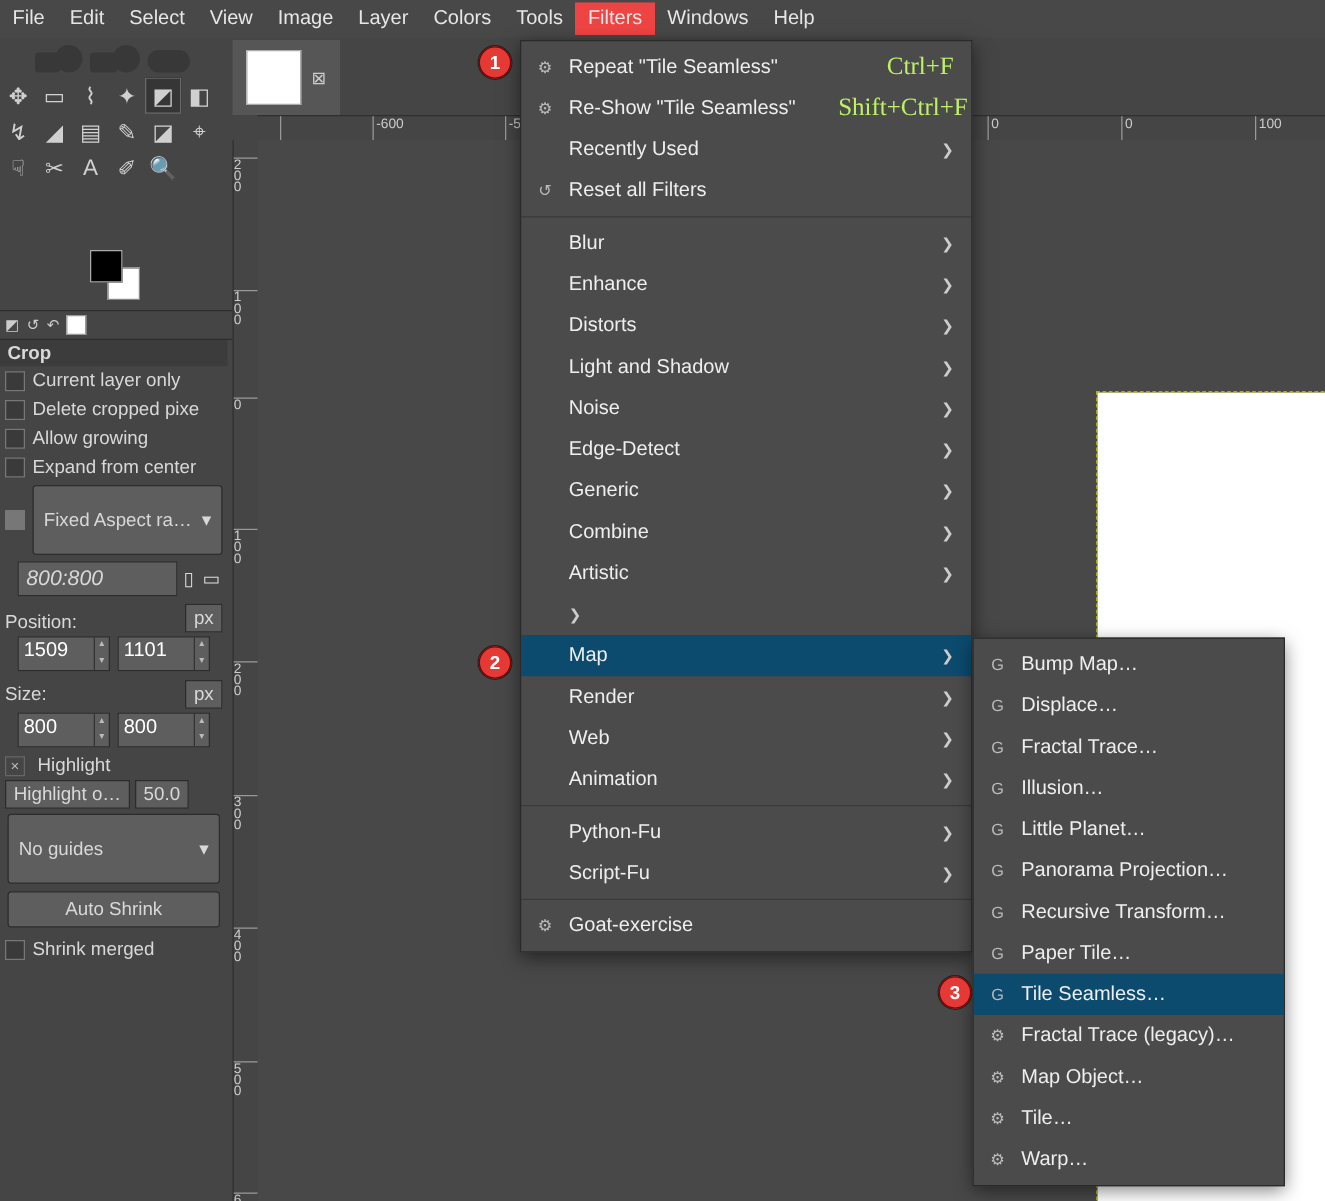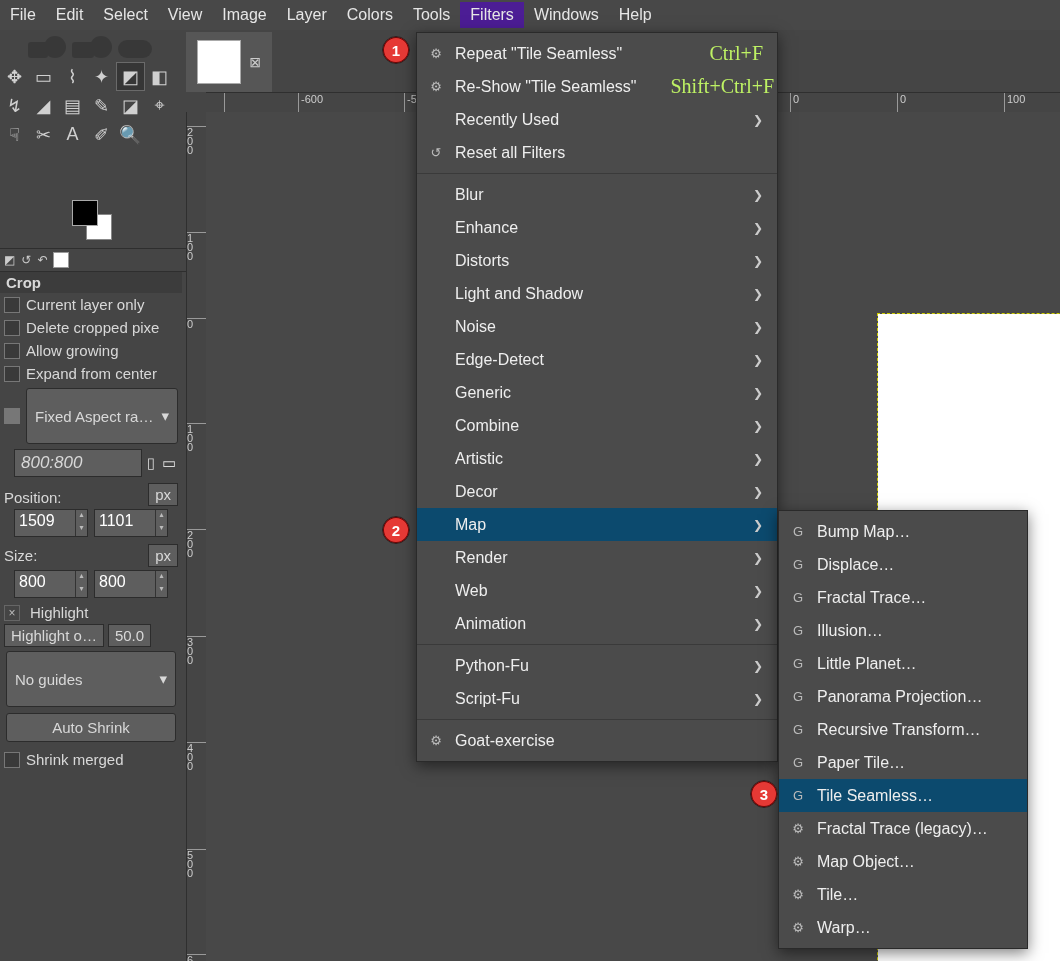--- a/index.html
+++ b/index.html
@@ -15,21 +15,21 @@
   .menubar {
     position: absolute; left: 0; top: 0; width: 1060px; height: 30px;
     background: #484848;
     display: flex; align-items: center;
     font-size: 16px;
   }
   .menubar .mitem {
     padding: 4px 10px 4px 10px;
     cursor: default;
   }
-  .menubar .mitem.active { background: #4c1d95; }
+  .menubar .mitem.active { background: #ef4444; }
   .toolbox {
     position: absolute; left: 0; top: 32px; width: 182px; height: 170px;
   }
   .header-shapes {
     width: 180px; height: 26px;
     display:flex; align-items:flex-end; justify-content:center; gap:0px;
     opacity:.18;
   }
   .header-shapes span { display:inline-block; background:#000; }
   .tool-grid {
@@ -363,21 +363,20 @@
       <span class="txt">Combine</span>
       <span class="sub">❯</span>
     </div>
   <div class="row">
       <span class="ico"></span>
       <span class="txt">Artistic</span>
       <span class="sub">❯</span>
     </div>
   <div class="row">
       <span class="ico"></span>
-      <span class="txt">Decor</span>
       <span class="sub">❯</span>
     </div>
   <div class="row hover">
       <span class="ico"></span>
       <span class="txt">Map</span>
       <span class="sub">❯</span>
     </div>
   <div class="row">
       <span class="ico"></span>
       <span class="txt">Render</span>

